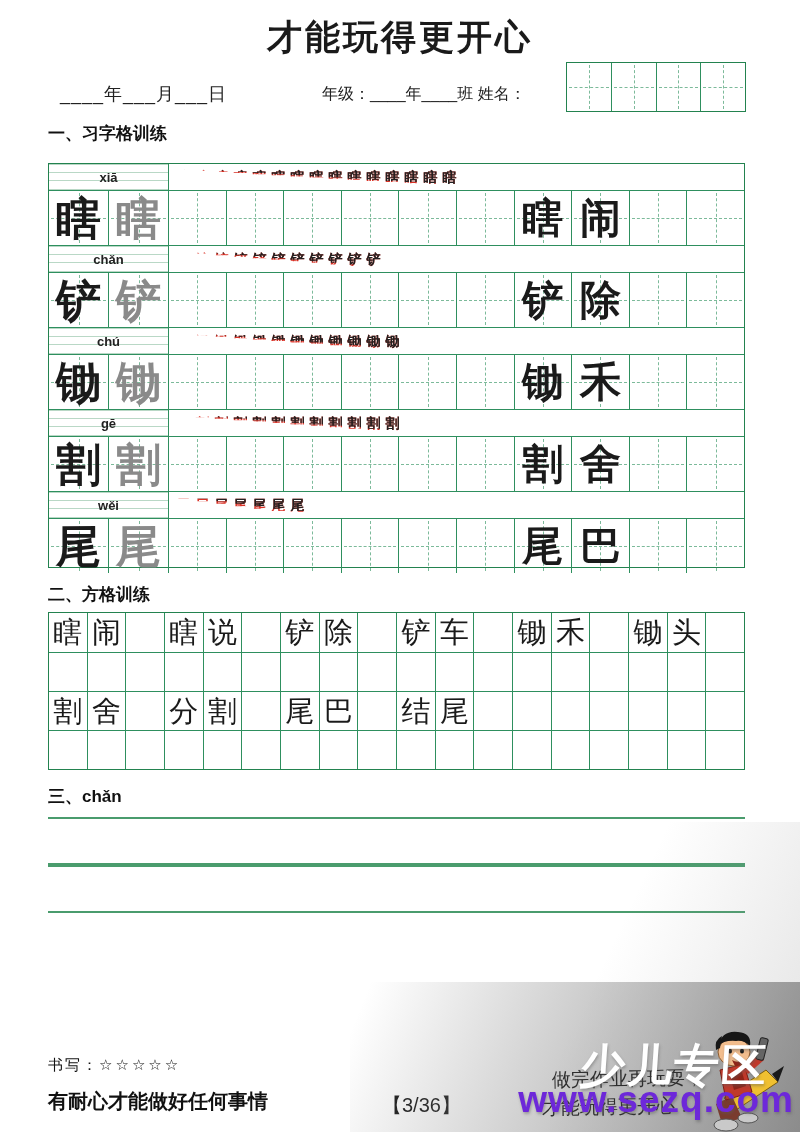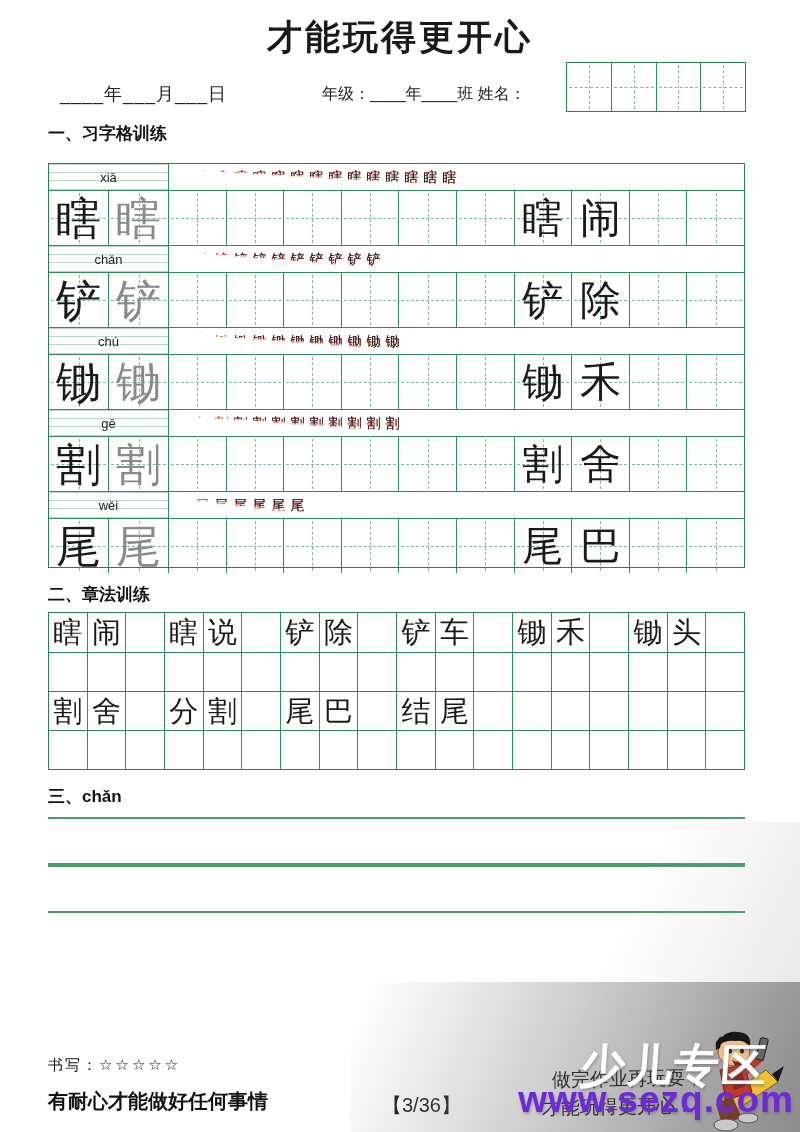--- a/index.html
+++ b/index.html
@@ -23,21 +23,21 @@
   .tz::before{content:"";position:absolute;left:50%;top:2px;bottom:2px;border-left:1px dashed var(--d);}
   .tz::after{content:"";position:absolute;top:50%;left:2px;right:2px;border-top:1px dashed var(--d);}
   .tz>span{position:relative;z-index:1;}
 
   
   .sec-label{position:absolute;left:48px;font-size:17px;font-weight:bold;color:#111;}
   #s1-label{top:122px;} #s2-label{top:583px;} #s3-label{top:785px;}
 
   
   #s1-table{position:absolute;left:48px;top:163px;width:697px;height:405px;
-            border:1.6px solid var(--gb);box-sizing:border-box;background:#fff;}
+            border:1.6px solid var(--gb);box-sizing:border-box;background:#fff;font-weight:bold;}
   .p-block{border-top:1.5px solid var(--g);}
   .p-block:first-child{border-top:none;}
   .p-strip{display:flex;height:26px;box-sizing:border-box;}
   .py-box{width:120px;position:relative;border-right:1.5px solid var(--g);box-sizing:border-box;
           background:repeating-linear-gradient(to bottom,var(--pl) 0 1px,transparent 1px 8.2px);
           display:flex;align-items:center;justify-content:center;}
   .py-box>span{font-size:13px;color:#222;background:transparent;line-height:1;}
   .stroke-strip{flex:1;display:flex;align-items:center;padding-left:7px;overflow:hidden;}
   .step{position:relative;width:15px;height:17px;margin-right:4px;flex:0 0 auto;}
   .step i{position:absolute;inset:0;font-style:normal;font-size:14px;line-height:17px;
@@ -507,21 +507,21 @@
             <div class="p-cell tz kai">
               <span>巴</span>
             </div>
             <div class="p-cell tz kai"></div>
             <div class="p-cell tz kai"></div>
           </div>
         </div>
       </div>
     </div>
 
-  <div id="s2-label" class="sec-label">二、章法训练</div>
+  <div id="s2-label" class="sec-label">二、方格训练</div>
   <div id="s2-grid">
       <div class="sq-row">
         <div class="sq-cell kai">
           <span>瞎</span>
         </div>
         <div class="sq-cell kai">
           <span>闹</span>
         </div>
         <div class="sq-cell kai"></div>
         <div class="sq-cell kai">

